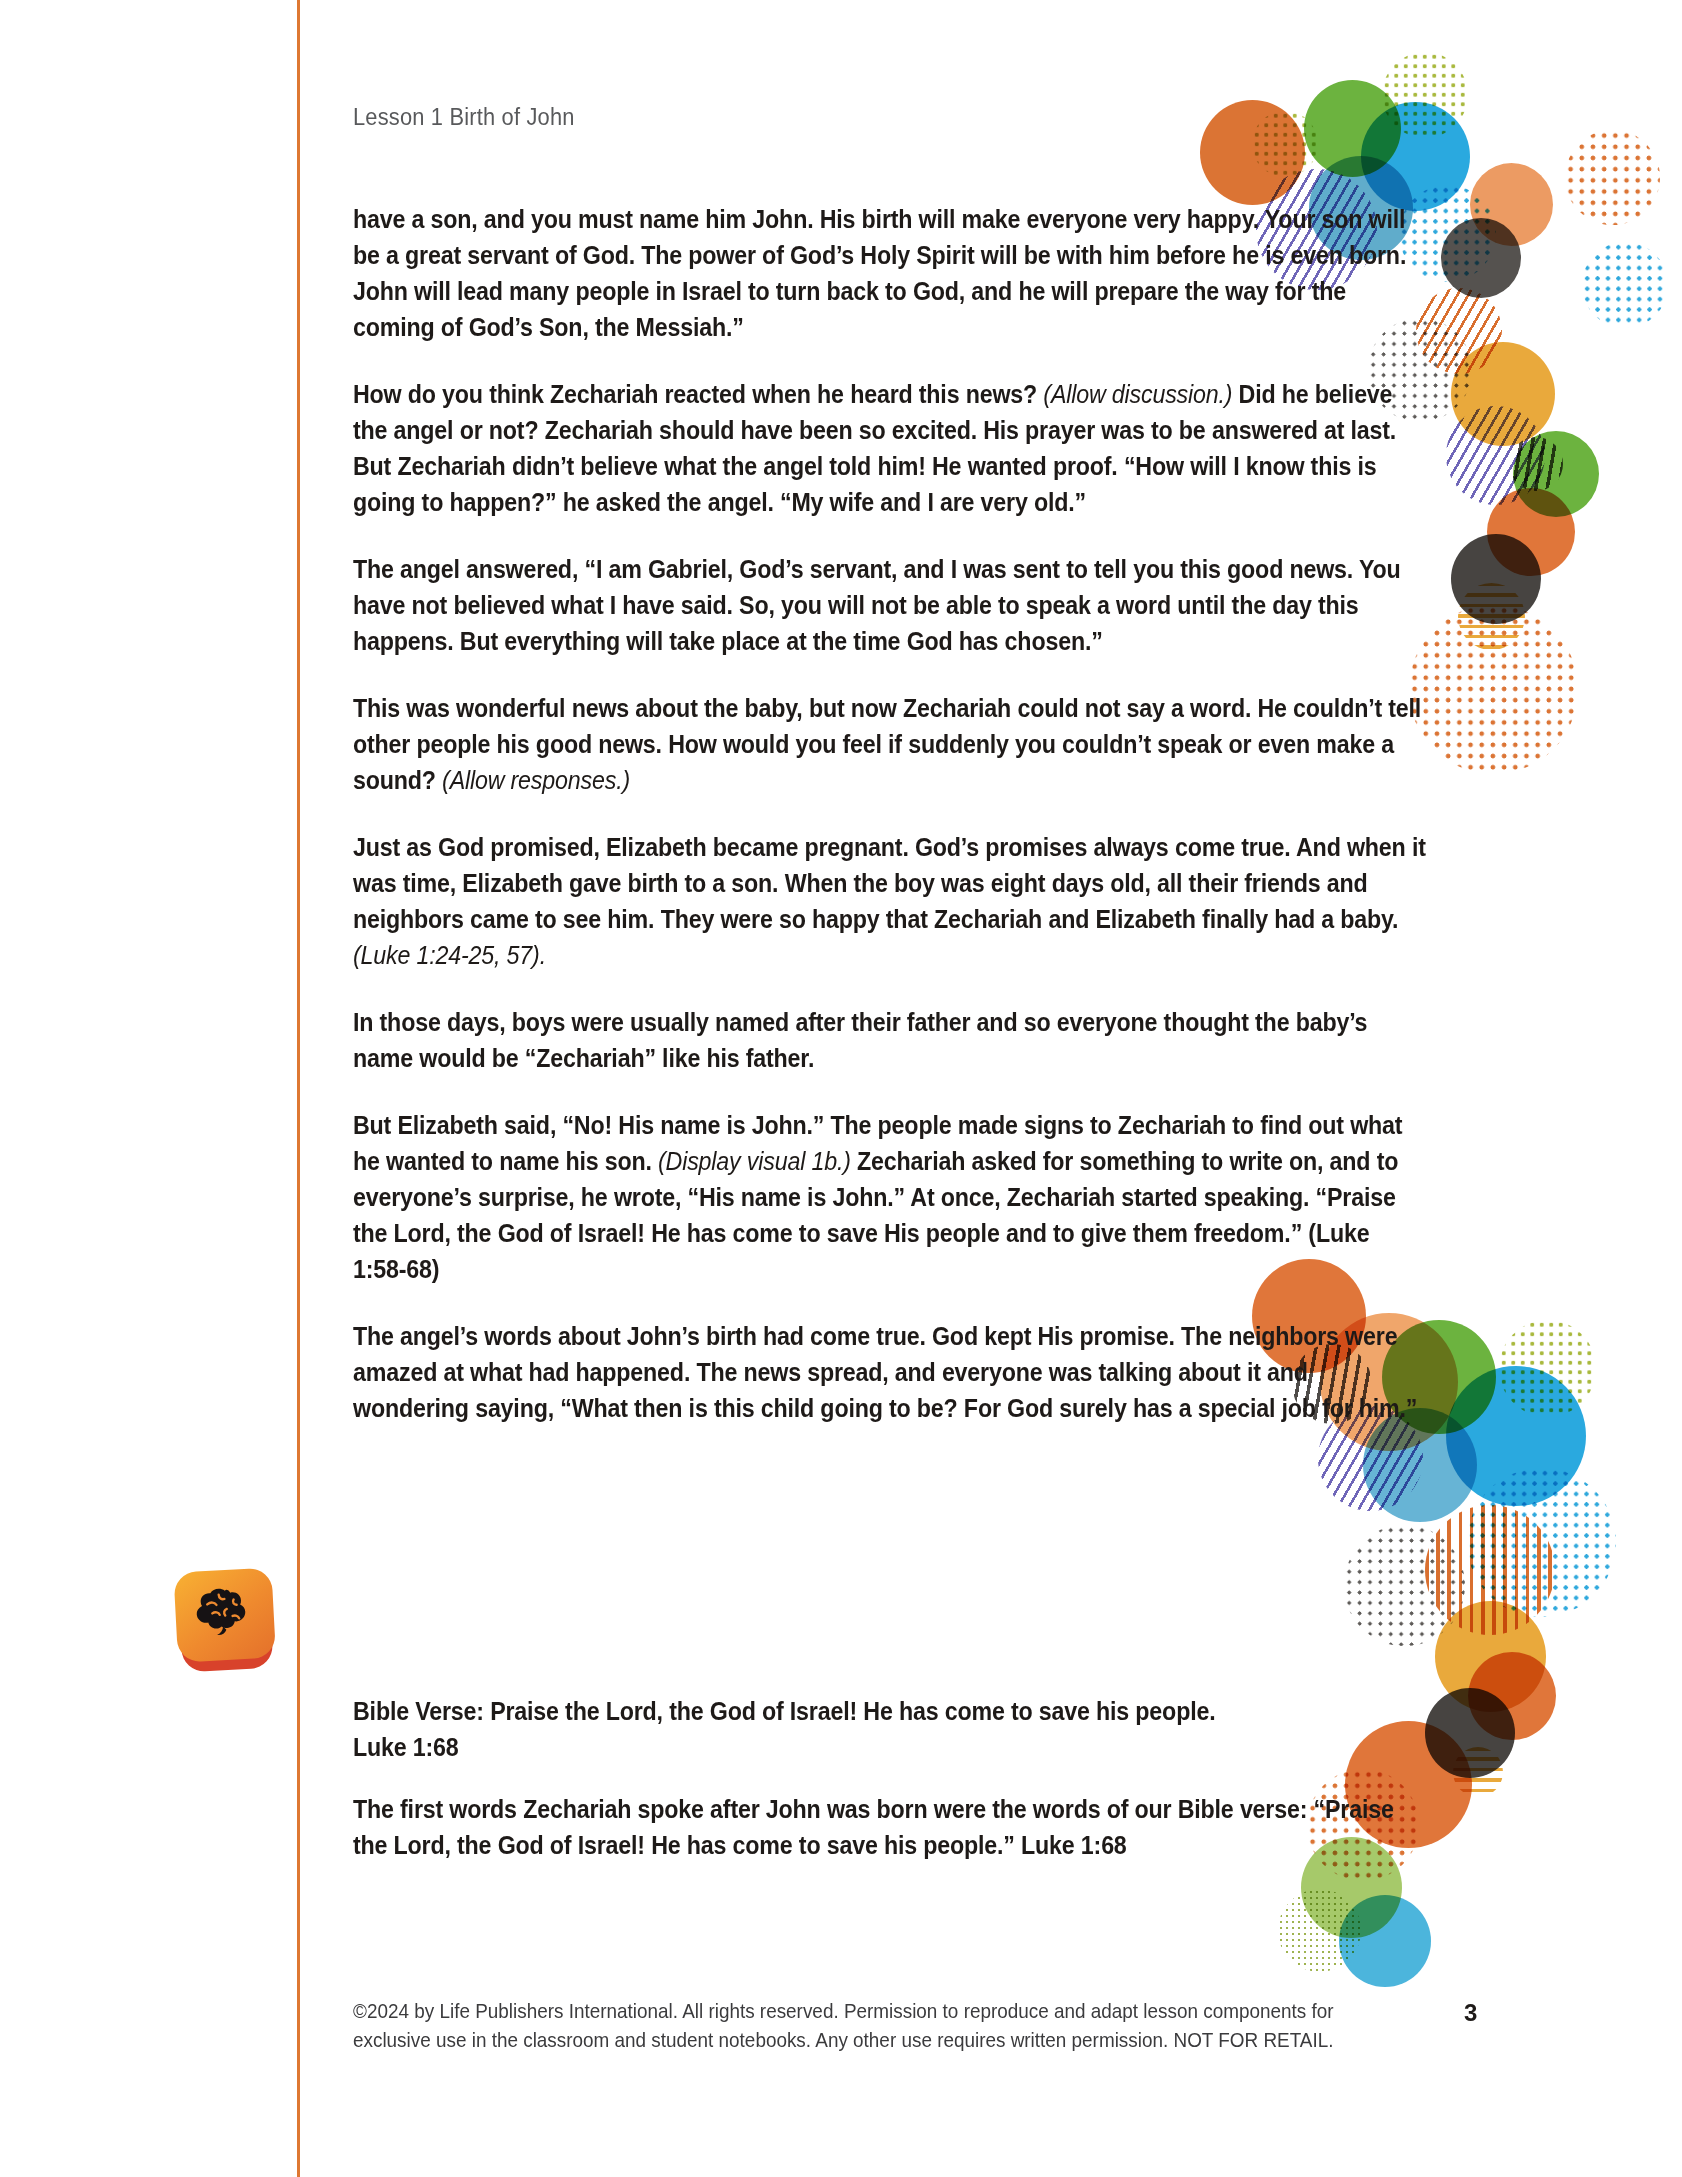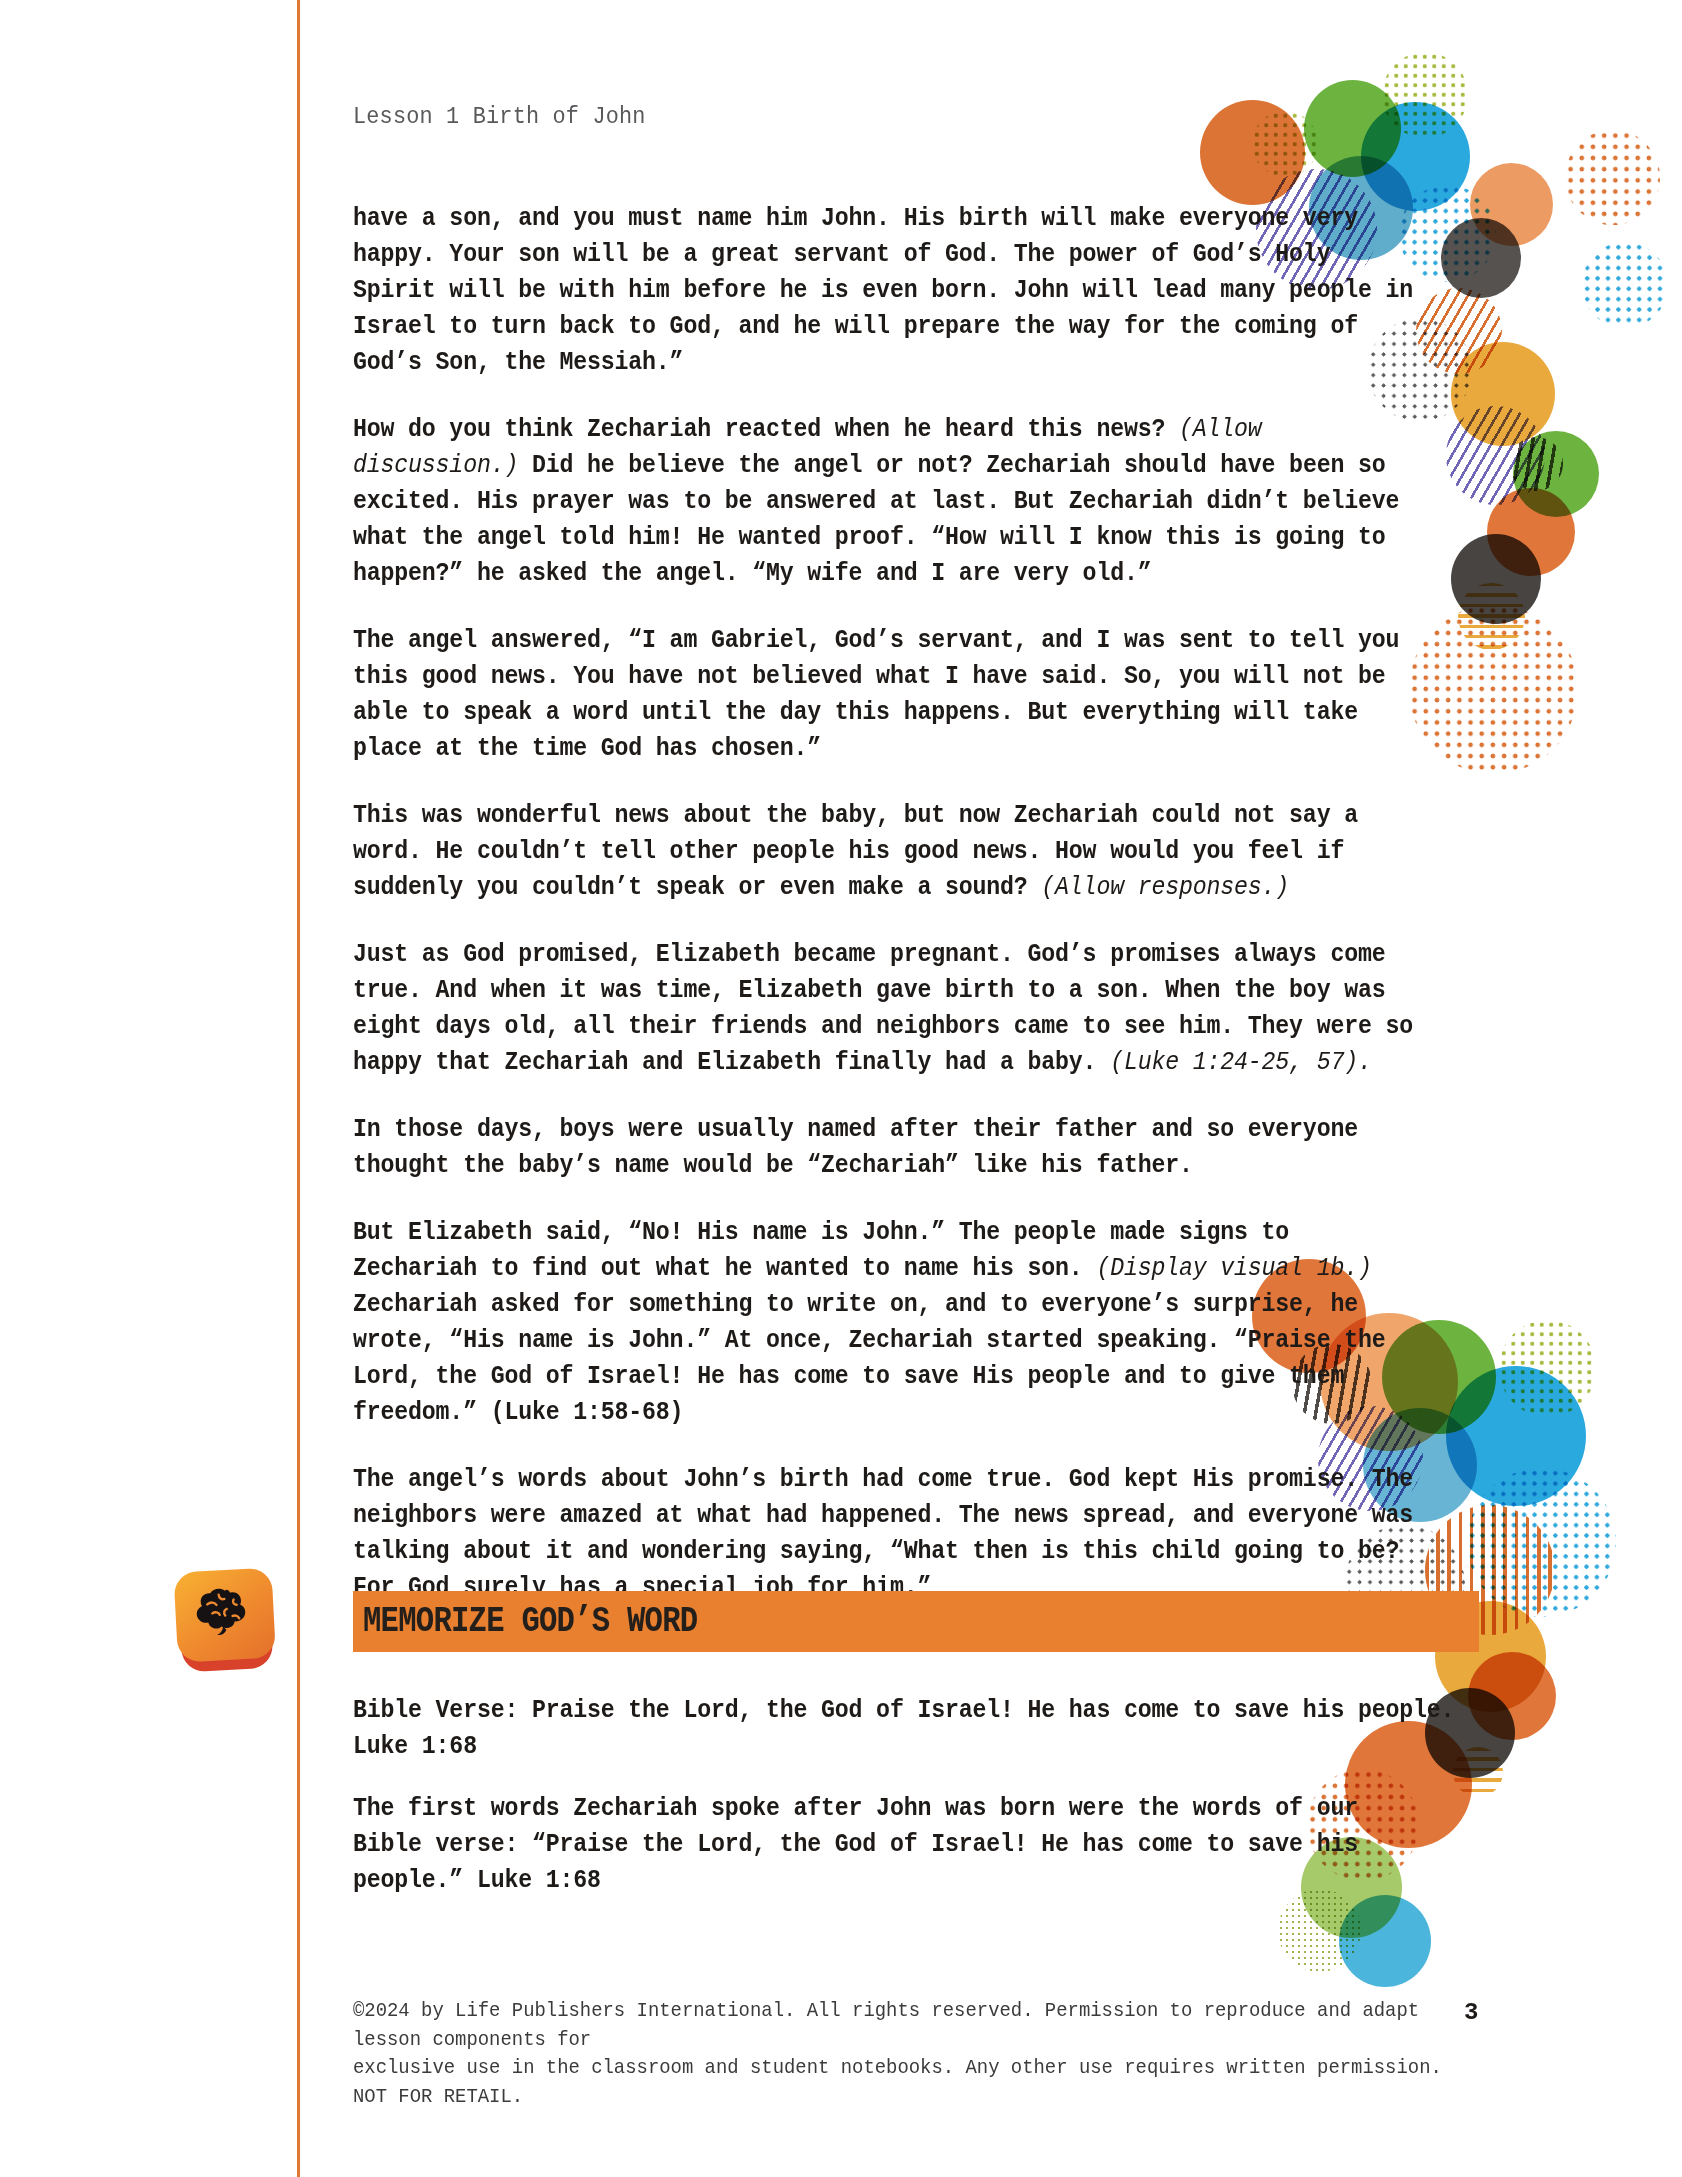--- a/index.html
+++ b/index.html
@@ -35,21 +35,21 @@
   .dots-olive  {background-image:radial-gradient(#A9B93E 1.9px,transparent 2.2px);background-size:9.5px 9.5px;}
   .dots-gray   {background-image:radial-gradient(#5E5B58 1.8px,transparent 2.1px);background-size:10.4px 10.4px;}
   .dots-olive-fine{background-image:radial-gradient(#9FB350 1.1px,transparent 1.4px);background-size:6px 6px;}
   .stripes-purple{background-image:repeating-linear-gradient(120deg,#6F66B8 0 2.6px,transparent 2.6px 9.5px);}
   .stripes-gray  {background-image:repeating-linear-gradient(100deg,#4F4C49 0 3.5px,transparent 3.5px 11.2px);}
   .stripes-orange{background-image:repeating-linear-gradient(120deg,#D96F2F 0 2.6px,transparent 2.6px 9.5px);}
   .stripes-yellow{background-image:repeating-linear-gradient(180deg,#E9A93C 0 3.5px,transparent 3.5px 10.4px);}
   .stripes-orange-v{background-image:repeating-linear-gradient(90deg,#D96F2F 0 3.5px,transparent 3.5px 11.2px);}
 
   
-  .content{position:absolute;inset:0;z-index:2;font-family:Liberation Mono, monospace;}
+  .content{position:absolute;inset:0;z-index:2;}
   .page-header{
     position:absolute;left:353px;top:104px;
     font-size:23px;color:#58595B;letter-spacing:0.2px;
     transform:scaleX(.95);transform-origin:0 0;white-space:nowrap;
   }
   .story{
     position:absolute;left:353px;top:201px;width:1154px;
     transform:scaleX(.93);transform-origin:0 0;
     font-weight:700;font-size:25px;line-height:36px;
     letter-spacing:-0.2px;color:#1E1A18;
@@ -170,23 +170,20 @@
             <path d="M26 8c0 4 3 6 6 5"></path>
             <path d="M18 28c3-2 7-1 8 2"></path>
             <path d="M34 24c-3 1-4 4-2 7"></path>
             <path d="M42 14c-2 3 0 6 3 6"></path>
             <path d="M40 32c3-1 6 0 7 3"></path>
           </g>
         </svg>
       </div>
     </div>
 
-    <div class="memorize-banner">
-      <span class="title">MEMORIZE GOD’S WORD</span>
-    </div>
 
     <div class="memorize-section">
       <div class="verse-line">Bible Verse: Praise the Lord, the God of Israel! He has come to save his people.</div>
       <div class="verse-line">Luke 1:68</div>
       <div class="memorize-body">The first words Zechariah spoke after John was born were the words of our Bible verse: “Praise the Lord, the God of Israel! He has come to save his people.” Luke 1:68</div>
     </div>
 
     <div class="page-footer">
       <div>©2024 by Life Publishers International. All rights reserved. Permission to reproduce and adapt lesson components for</div>
       <div>exclusive use in the classroom and student notebooks. Any other use requires written permission. NOT FOR RETAIL.</div>

